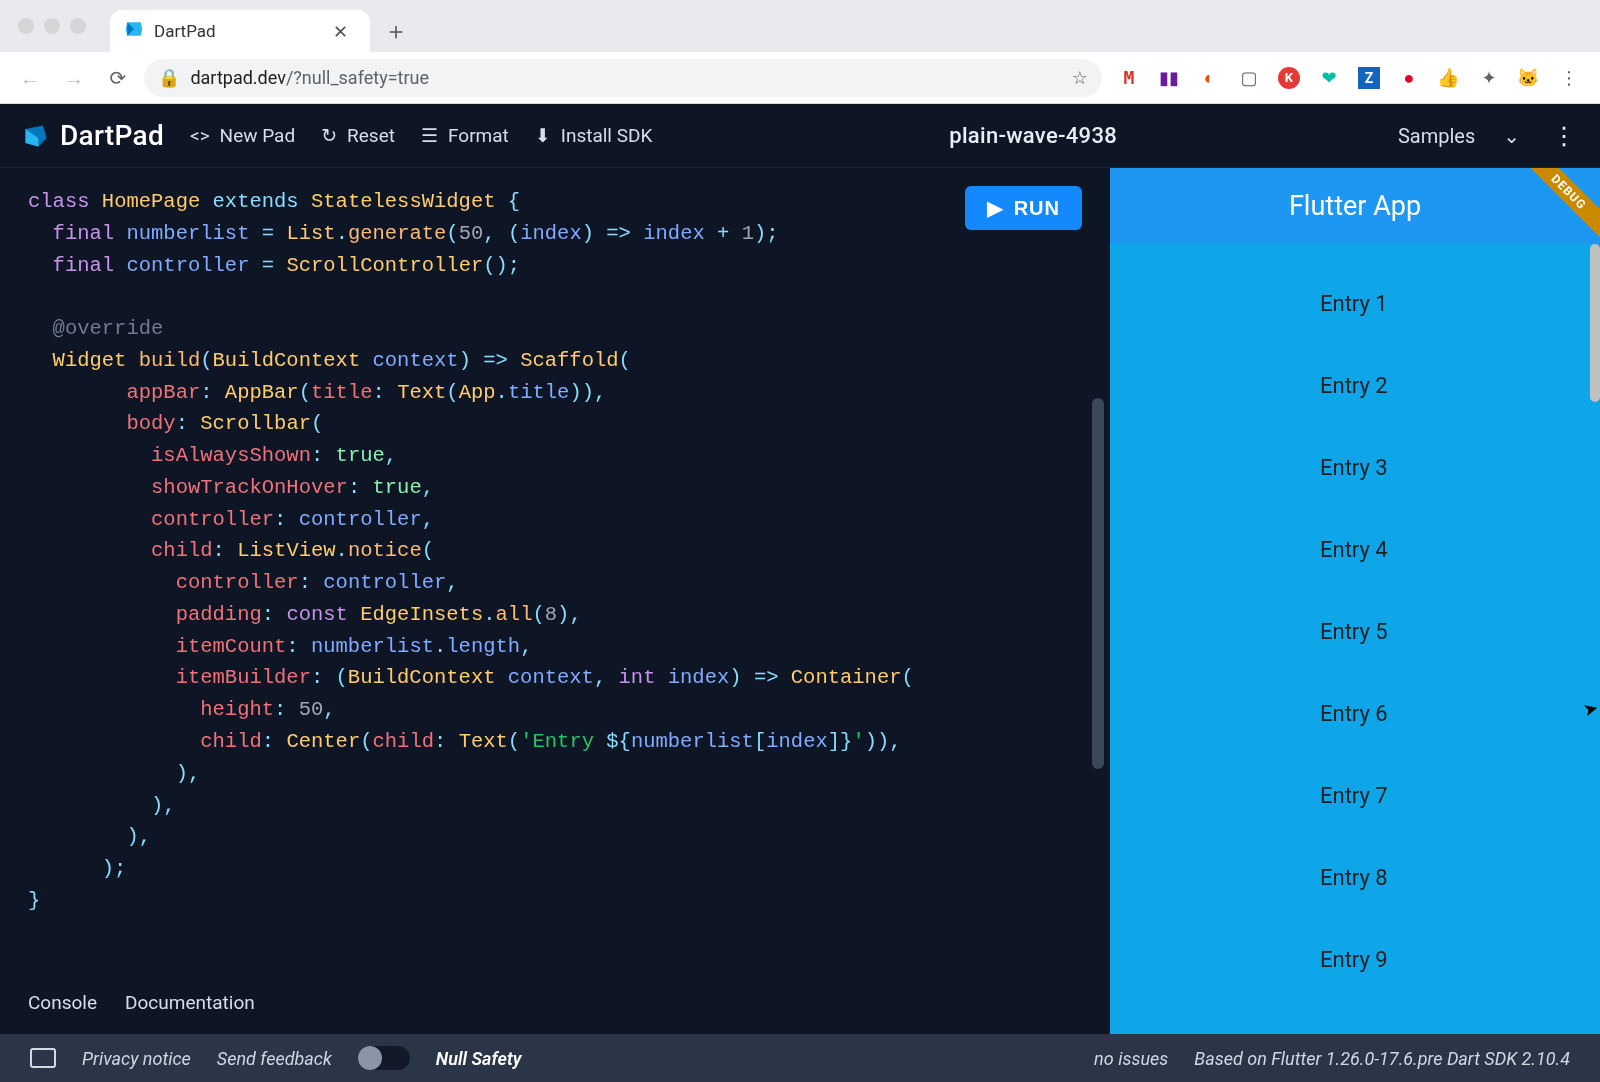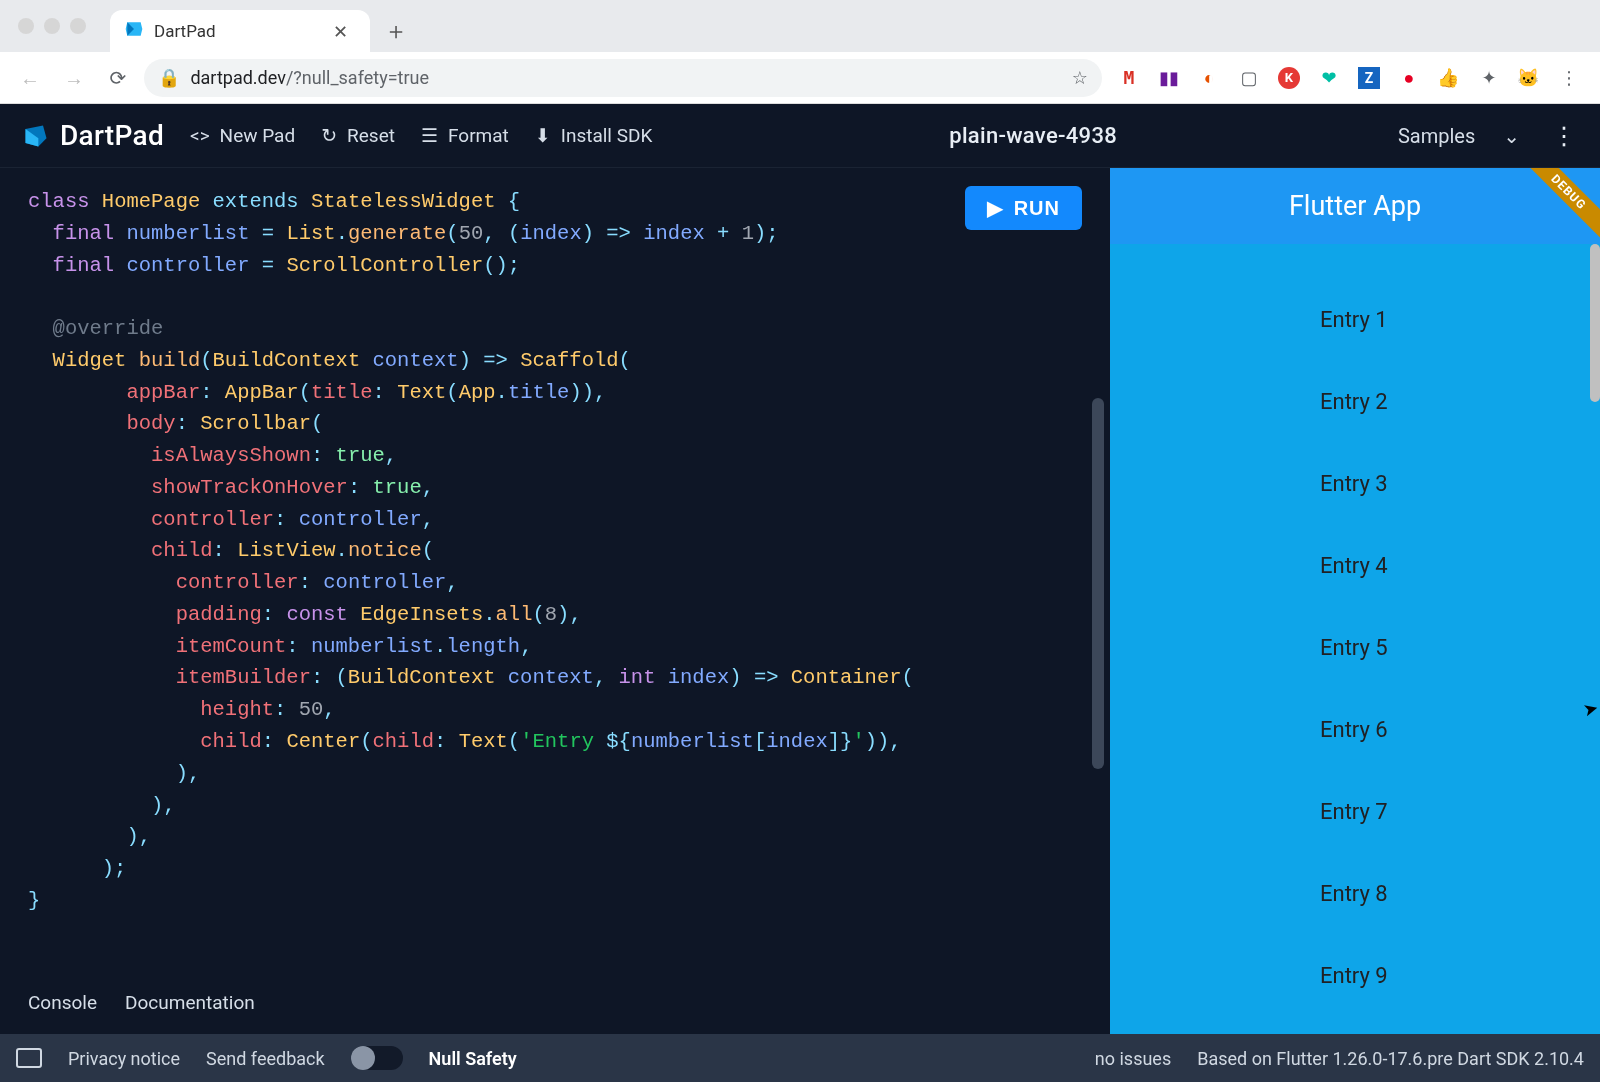--- a/index.html
+++ b/index.html
@@ -180,39 +180,39 @@
   }
   .debug-banner {
     position:absolute; top:14px; right:-40px;
     background:#c98a00; color:#fff;
     transform: rotate(45deg);
     font-size:12px; font-weight:700; letter-spacing:1px;
     padding:3px 50px;
   }
   .preview-list {
     flex:1; overflow:hidden; position:relative;
-    padding: 34px 0 0 0;
+    padding: 18px 0 0 0;
   }
   .preview-row {
     height: 82px; display:flex; align-items:center;
     padding-left: 210px;
     font-size: 22px; color:#202124;
   }
   .preview-scrollbar {
     position:absolute; right:0; top:0; width:10px; height:100%;
   }
   .preview-scrollbar-thumb {
     position:absolute; top:0; right:0; width:10px; height:20%;
     background:#c0c0c0; border-radius:5px;
   }
   
   .footer {
     height:48px; background:#2a3547;
     display:flex; align-items:center; gap:26px;
-    padding:0 16px; font-size:18px; color:#d0d8e2;
+    padding:0 30px; font-size:18px; color:#d0d8e2;font-style:italic;
   }
   .kbd-icon { width:26px; height:20px; border:2px solid #d0d8e2; border-radius:3px; display:inline-block;}
   .toggle {
     width:52px; height:24px; background:#121a29; border-radius:12px; position:relative;
   }
   .toggle .knob {
     width:24px; height:24px; background:#8a95a6; border-radius:50%;
     position:absolute; left:0; top:0;
   }
   .footer-spacer{flex:1;}

